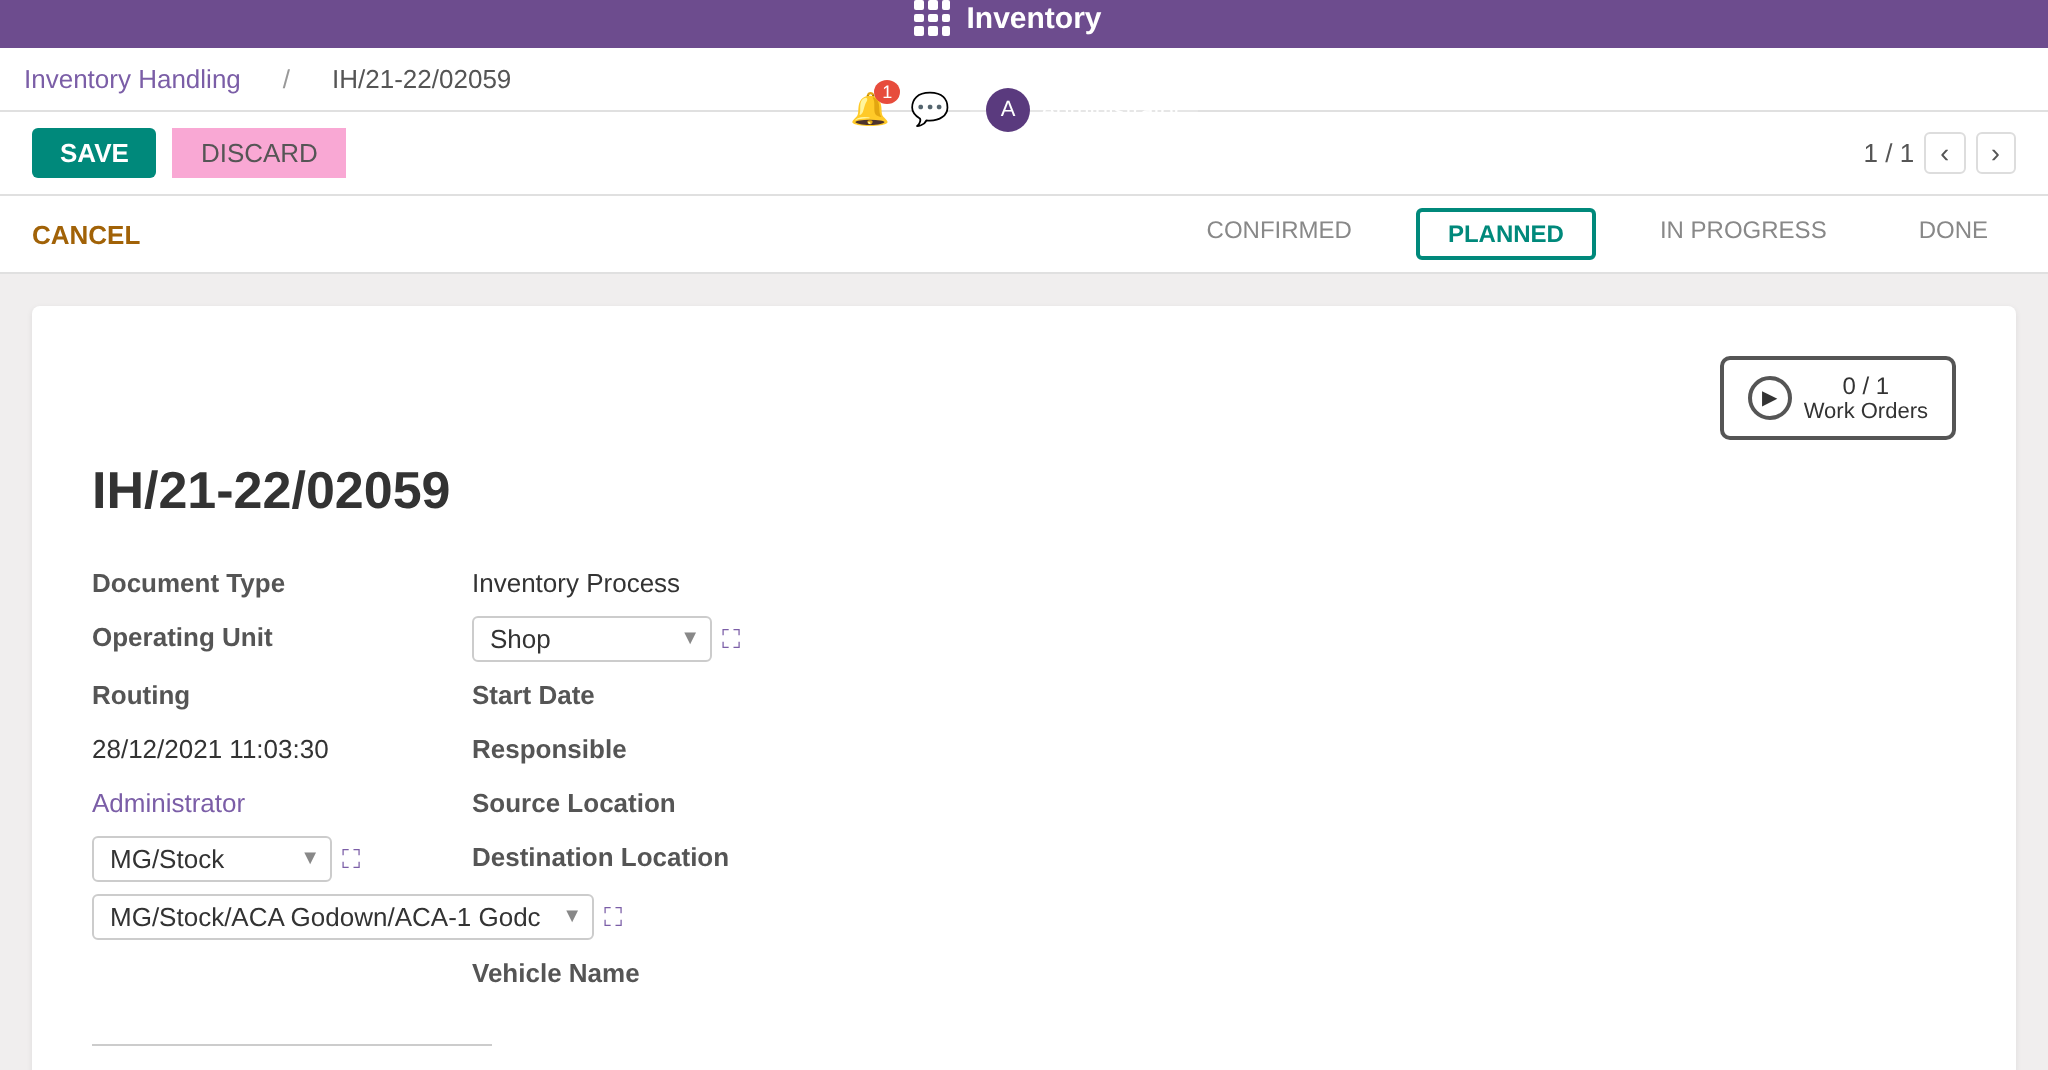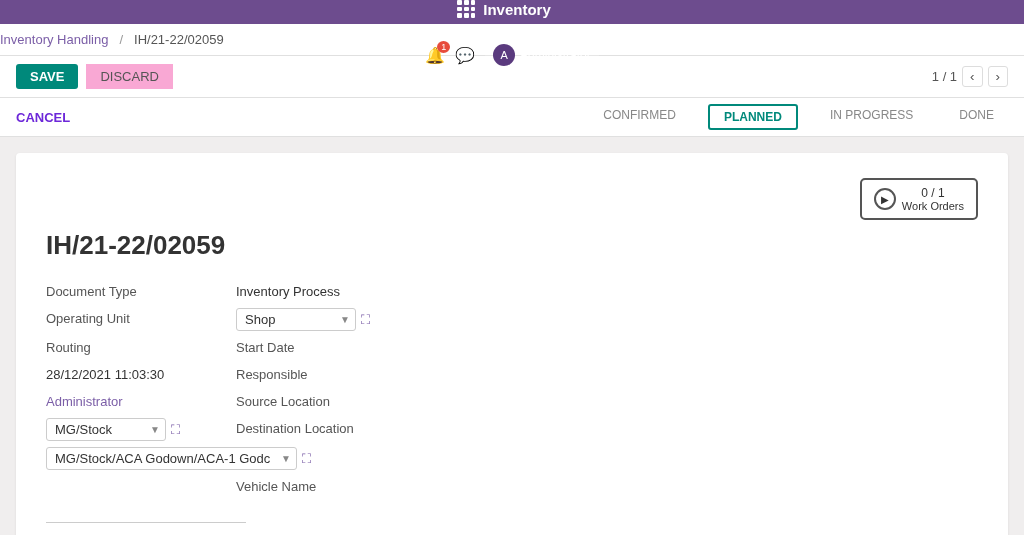--- a/index.html
+++ b/index.html
@@ -88,24 +88,24 @@
       height: 22px;
       display: flex;
       align-items: center;
       justify-content: center;
       font-size: 11px;
     }
 
     
     .breadcrumb-bar {
       background: white;
-      padding: 8px 0;
+      padding: 8px 12px;
       display: flex;
       align-items: flex-end;
-      gap: 11px;
+      gap: 21px;
       border-bottom: 1px solid #e0e0e0;
       font-size: 13px;
     }
     .breadcrumb-link { color: #7b5ea7; cursor: pointer; }
     .breadcrumb-sep { color: #999; }
     .breadcrumb-current { color: #555; }
 
     
     .action-bar {
       background: white;
@@ -155,21 +155,21 @@
       background: white;
       padding: 6px 16px;
       display: flex;
       align-items: center;
       justify-content: space-between;
       border-bottom: 1px solid #e0e0e0;
     }
     .btn-cancel {
       background: white;
       border: none;
-      color: #6d28d9;
+      color: #a16207;
       cursor: pointer;
       font-size: 13px;
       text-transform: uppercase;
       font-weight: bold;
     }
     .status-steps {
       display: flex;
       gap: 18px;
     }
     .status-step {
@@ -236,21 +236,21 @@
     .form-grid {
       display: grid;
       grid-template-columns: 180px 1fr;
       gap: 6px 10px;
       margin-bottom: 20px;
     }
     .field-label {
       color: #555;
       font-size: 13px;
       padding: 3px 0;
-      font-weight: 400;
+      font-weight: 700;
     }
     .field-value {
       color: #333;
       font-size: 13px;
       padding: 3px 0;
     }
     .field-value.link { color: #7b5ea7; cursor: pointer; }
     .field-value-input {
       display: flex;
       align-items: center;

